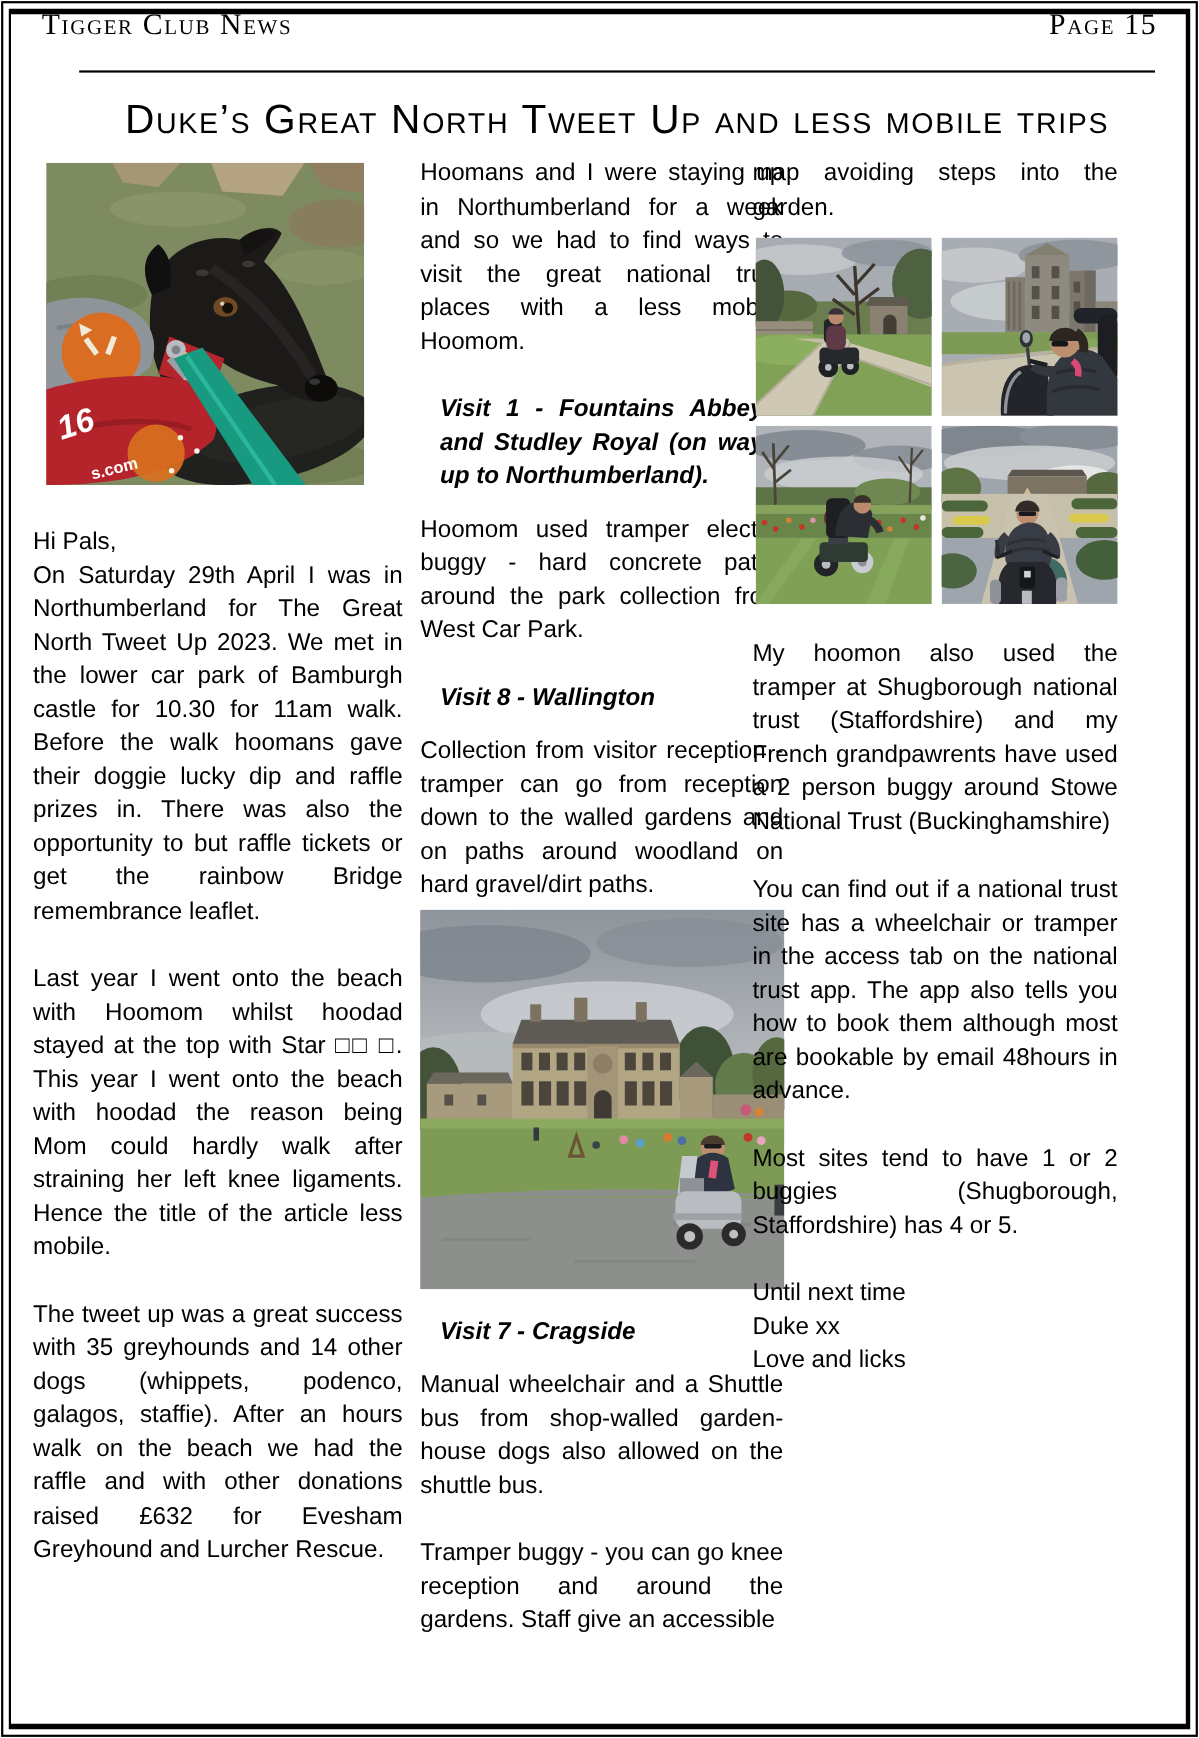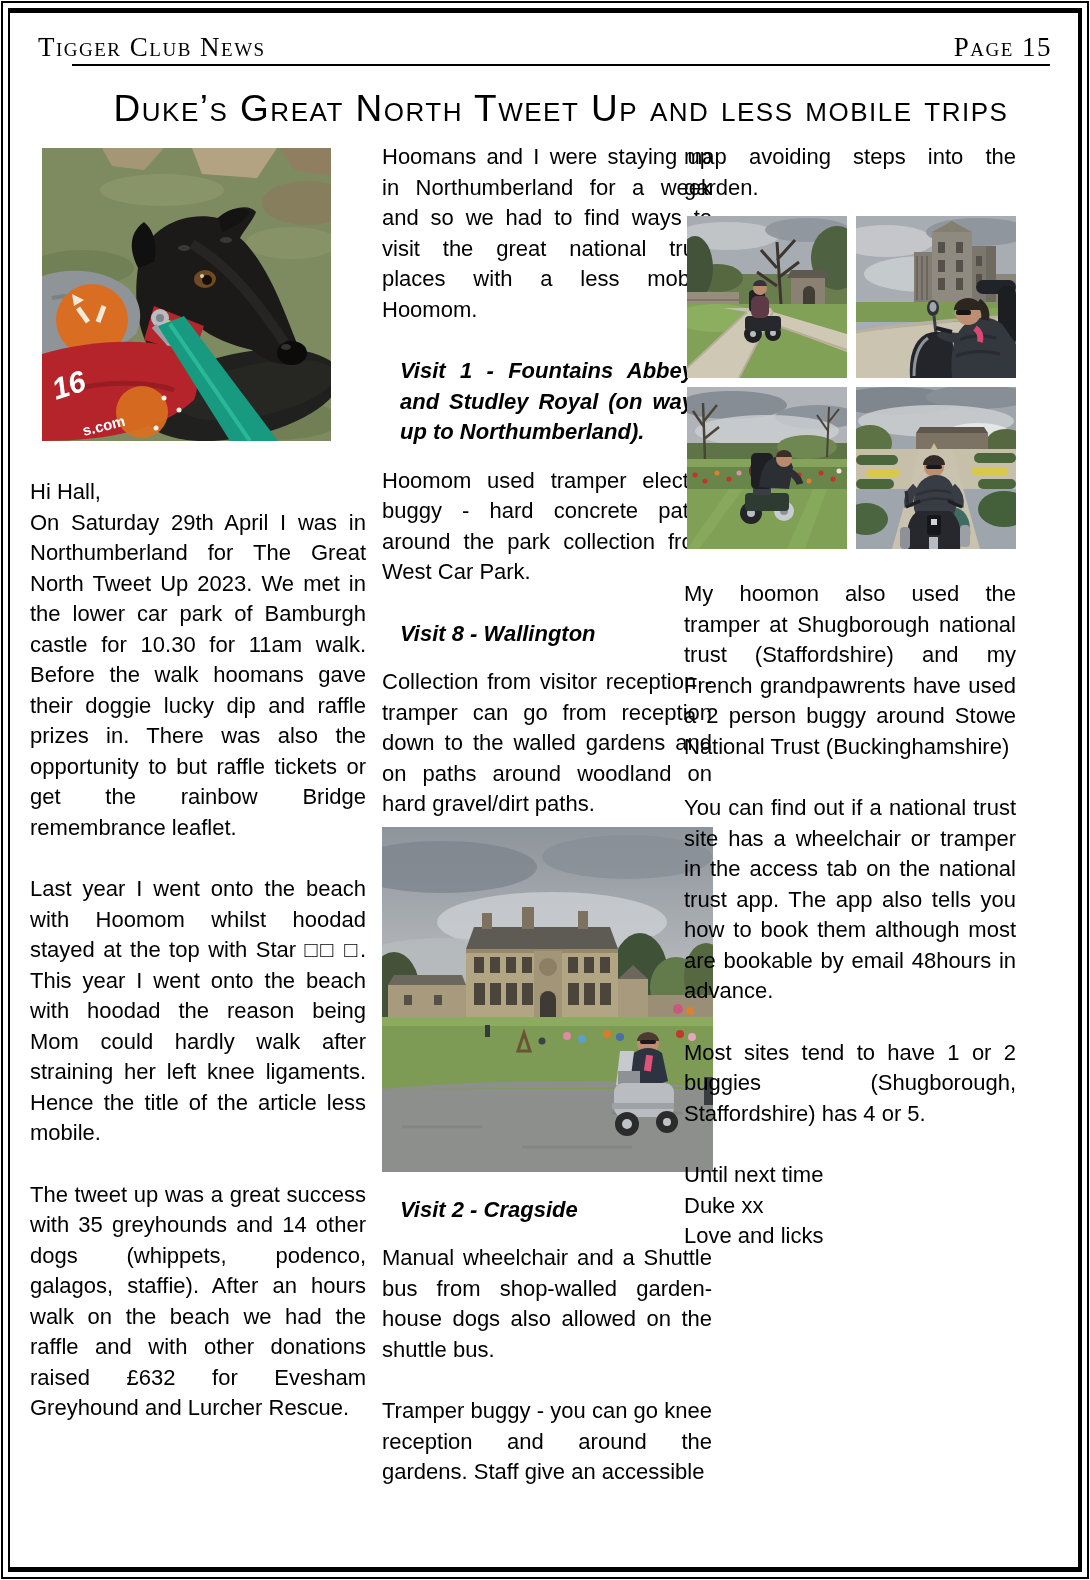--- a/index.html
+++ b/index.html
@@ -4,21 +4,21 @@
 <style>
   html,body{margin:0;padding:0;}
   body{
     width:1090px;height:1580px;position:relative;background:#ffffff;color:#000;
     font-family:"Liberation Sans",sans-serif;overflow:hidden;
   }
   .frame-outer{position:absolute;inset:1px;border:2px solid #000;pointer-events:none;}
   .frame-inner{position:absolute;inset:8px;border-style:solid;border-color:#000;
     border-width:5px 4px 5px 2px;pointer-events:none;}
 
-  .hdr{position:absolute;top:32px;left:38px;right:38px;display:flex;
+  .hdr{position:absolute;top:7px;left:38px;right:38px;display:flex;
     justify-content:space-between;align-items:baseline;
     font-family:"Liberation Serif",serif;font-variant:small-caps;
     font-size:27px;letter-spacing:1.5px;}
   .hdr-rule{position:absolute;top:64px;left:72px;width:978px;border-top:2px solid #000;height:0;}
 
   .article-title{position:absolute;top:88px;left:16px;width:100%;text-align:center;
     font-family:Liberation Sans, sans-serif;font-variant:small-caps;
     font-size:37px;letter-spacing:1.5px;}
 
   .col{position:absolute;top:142px;font-size:22px;line-height:30.5px;text-align:justify;}
@@ -108,21 +108,21 @@
         <circle cx="137" cy="262" r="2.5" fill="#f5f0e6"></circle>
         <circle cx="114" cy="280" r="2.5" fill="#f5f0e6"></circle>
 
       <polygon points="116,178 142,168 236,293 188,293" fill="#179a80"></polygon>
       <path d="M128,176 L208,293" stroke="#2ab79a" stroke-width="4"></path>
       <text x="14" y="252" transform="rotate(-18 14 252)" font-size="30" font-weight="bold" font-style="italic" fill="#ffffff" font-family="Liberation Sans, sans-serif">16</text>
       <text x="42" y="288" transform="rotate(-14 42 288)" font-size="15" font-weight="bold" fill="#ffffff" font-family="Liberation Sans, sans-serif">s.com</text>
     </svg>
   </figure>
 
-  <div class="greeting">Hi Hall,</div>
+  <div class="greeting">Hi Pals,</div>
   <p>On Saturday 29th April I was in Northumberland for The Great North Tweet Up 2023. We met in the lower car park of Bamburgh castle for 10.30 for 11am walk. Before the walk hoomans gave their doggie lucky dip and raffle prizes in. There was also the opportunity to but raffle tickets or get the rainbow Bridge remembrance leaflet.</p>
   <p>Last year I went onto the beach with Hoomom whilst hoodad stayed at the top with Star □□ □. This year I went onto the beach with hoodad the reason being Mom could hardly walk after straining her left knee ligaments. Hence the title of the article less mobile.</p>
   <p class="tight">The tweet up was a great success with 35 greyhounds and 14 other dogs (whippets, podenco, galagos, staffie). After an hours walk on the beach we had the raffle and with other donations raised £632 for Evesham Greyhound and Lurcher Rescue.</p>
 </div>
 
 <div class="col col2">
   <p>Hoomans and I were staying up in Northumberland for a week and so we had to find ways to visit the great national trust places with a less mobile Hoomom.</p>
 
   <div class="vh">Visit 1 - Fountains Abbey and Studley Royal (on way up to Northumberland).</div>
   <p>Hoomom used tramper electric buggy - hard concrete paths around the park collection from West Car Park.</p>
@@ -211,21 +211,21 @@
       <rect x="232" y="256" width="60" height="34" rx="9" fill="#b9bcc0"></rect>
       <rect x="230" y="276" width="62" height="6" fill="#9ea1a5"></rect>
       <circle cx="245" cy="297" r="12" fill="#2b2b2b"></circle>
         <circle cx="245" cy="297" r="5" fill="#c0c3c6"></circle>
       <circle cx="285" cy="295" r="11" fill="#2b2b2b"></circle>
         <circle cx="285" cy="295" r="4" fill="#c0c3c6"></circle>
       <rect x="322" y="250" width="9" height="28" fill="#3a3d40"></rect>
     </svg>
   </figure>
 
-  <div class="vh">Visit 2 - Cragside</div>
+  <div class="vh">Visit 7 - Cragside</div>
   <p>Manual wheelchair and a Shuttle bus from shop-walled garden-house dogs also allowed on the shuttle bus.</p>
 
   <p class="tight">Tramper buggy - you can go knee reception and around the gardens. Staff give an accessible</p>
 </div>
 
 <div class="col col3">
   <p class="tight">map avoiding steps into the garden.</p>
 
   <div class="photo-grid">
     <figure role="img" aria-label="Person on a black tramper buggy at a gravel path junction with lawns, bare trees and a stone pavilion">

